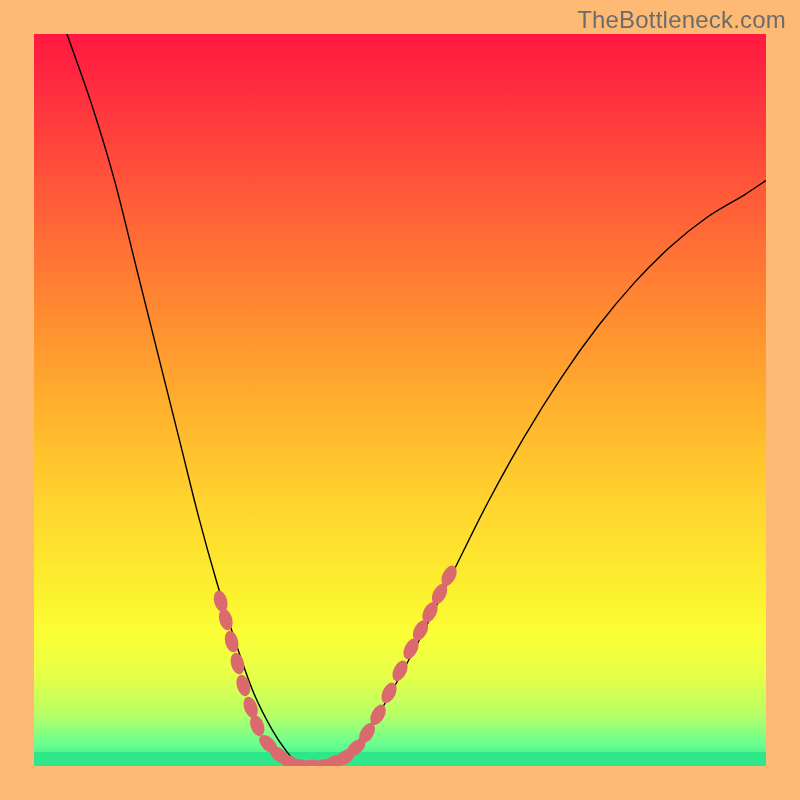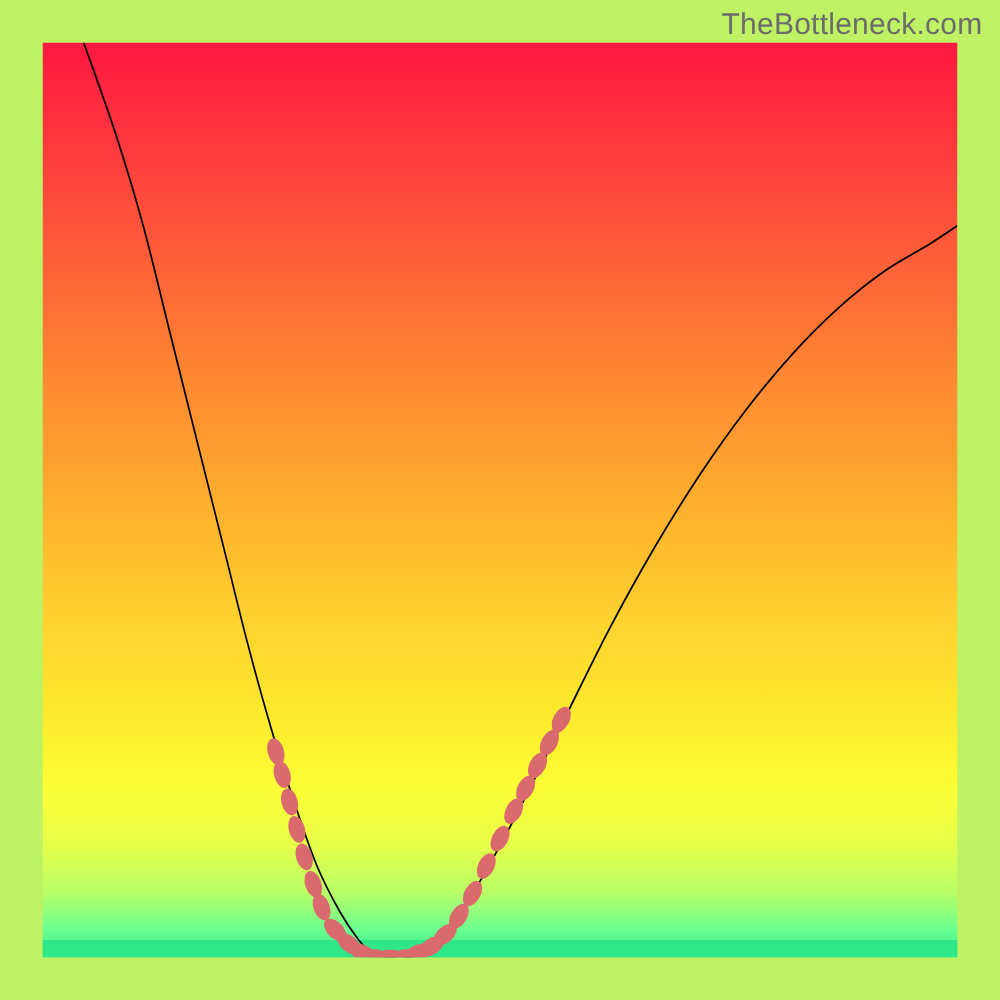--- a/index.html
+++ b/index.html
@@ -8,21 +8,21 @@
     width: 800px;
     height: 800px;
     overflow: hidden;
     background: #000;
     font-family: Arial, Helvetica, sans-serif;
   }
   .frame {
     position: relative;
     width: 800px;
     height: 800px;
-    background: #bef264;
+    background: #fdba74;
   }
   .watermark {
     position: absolute;
     top: 6px;
     right: 14px;
     color: #6c6c6c;
     font-size: 24px;
     font-weight: 400;
     letter-spacing: 0.2px;
     z-index: 10;

